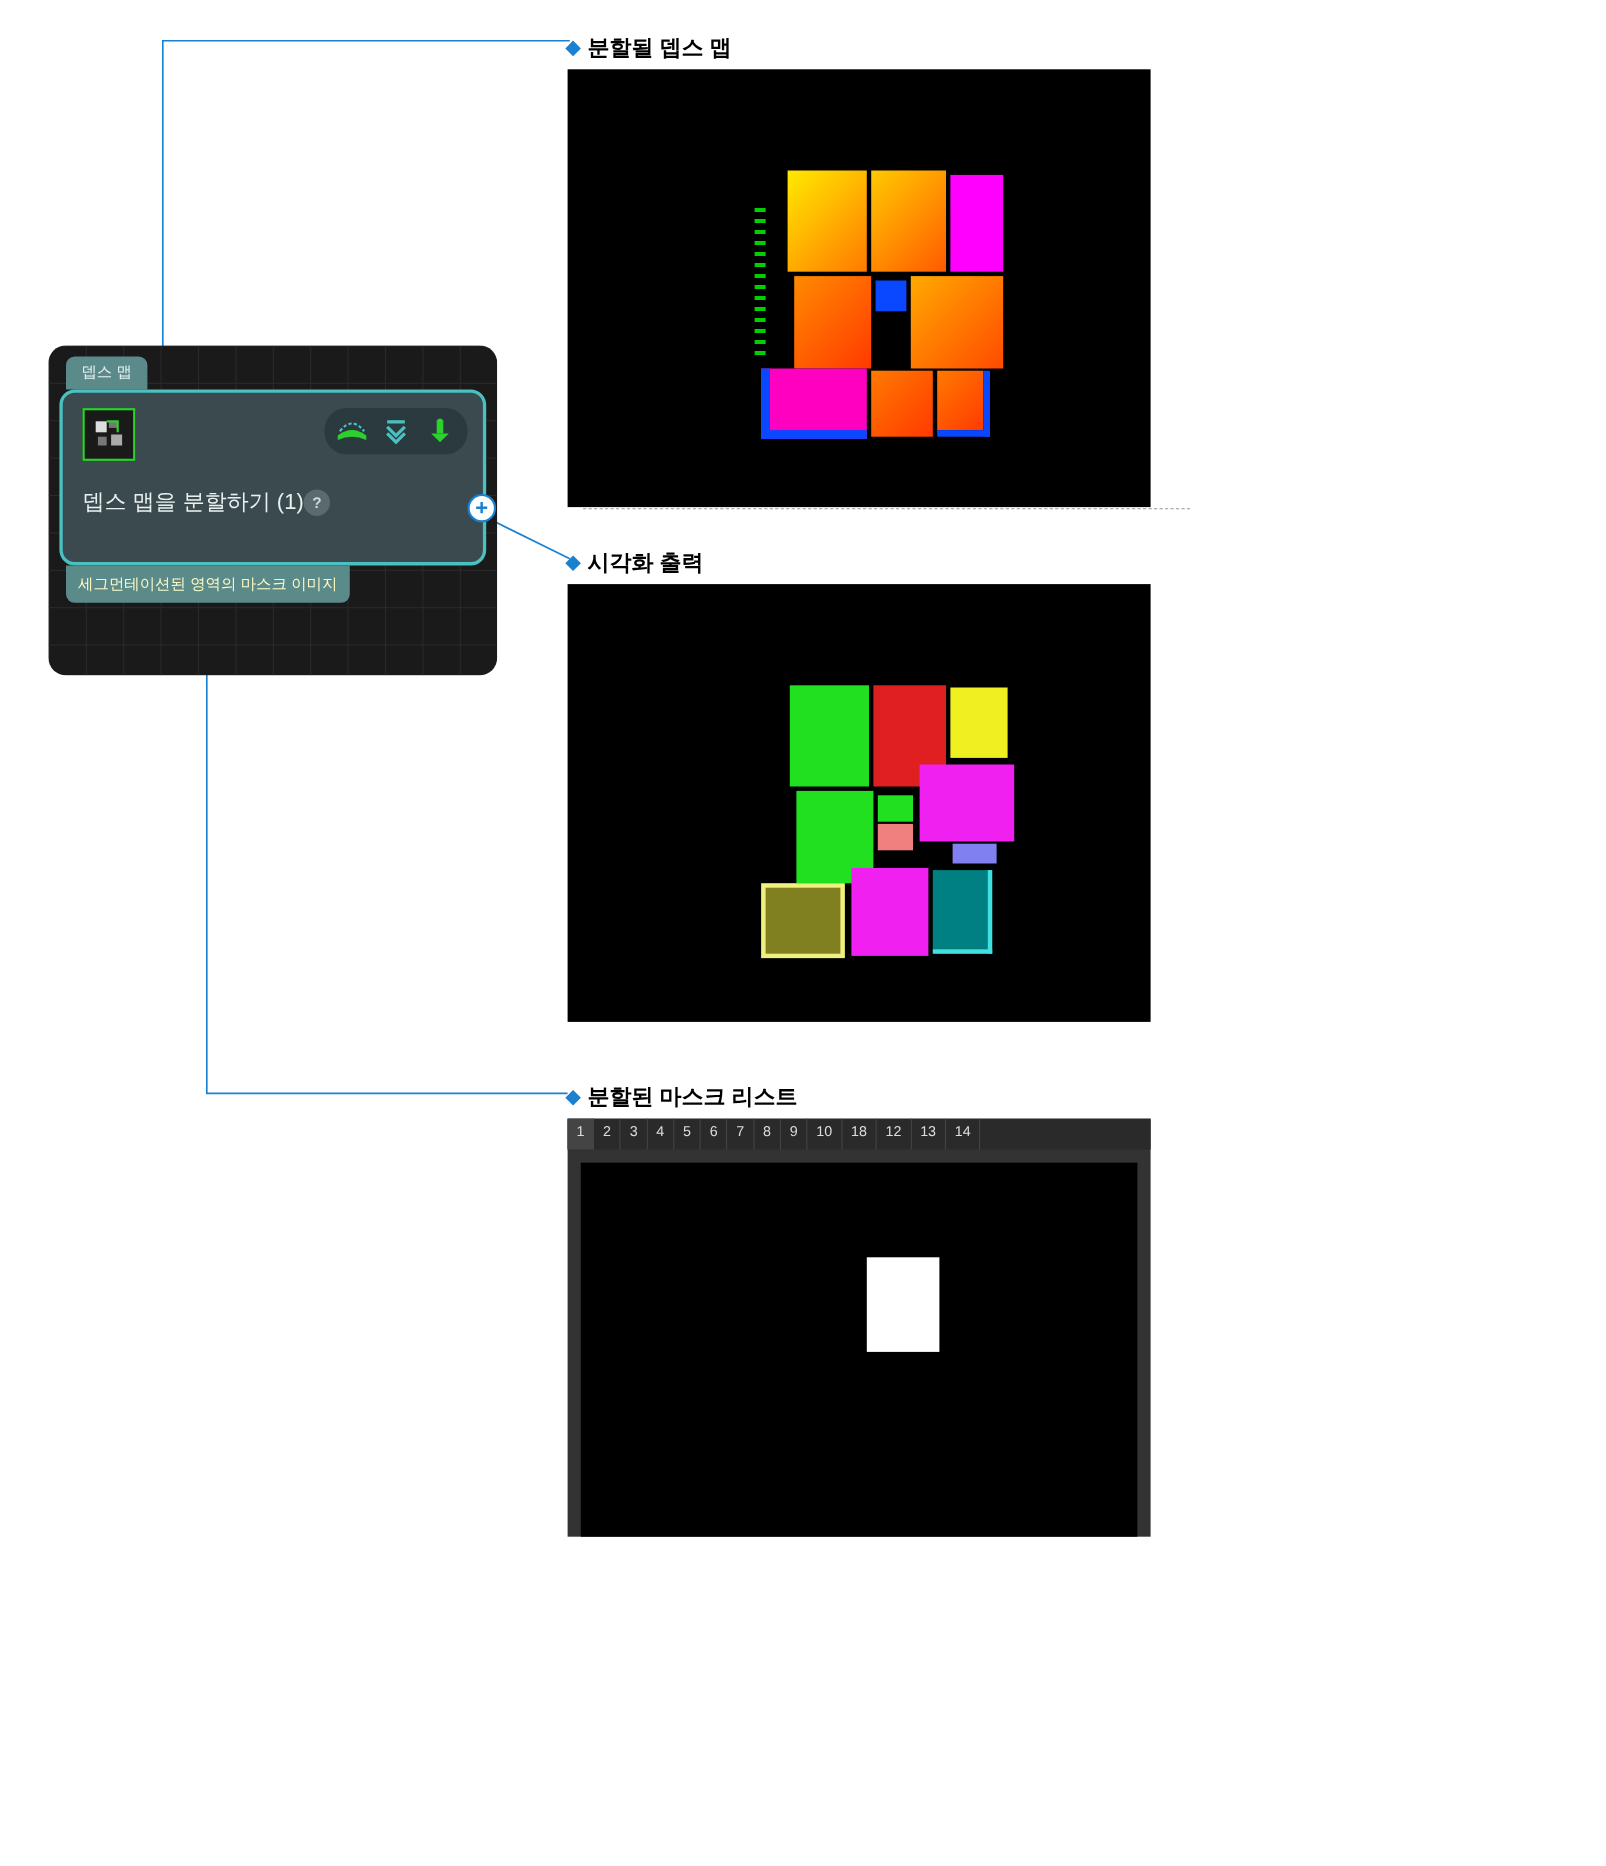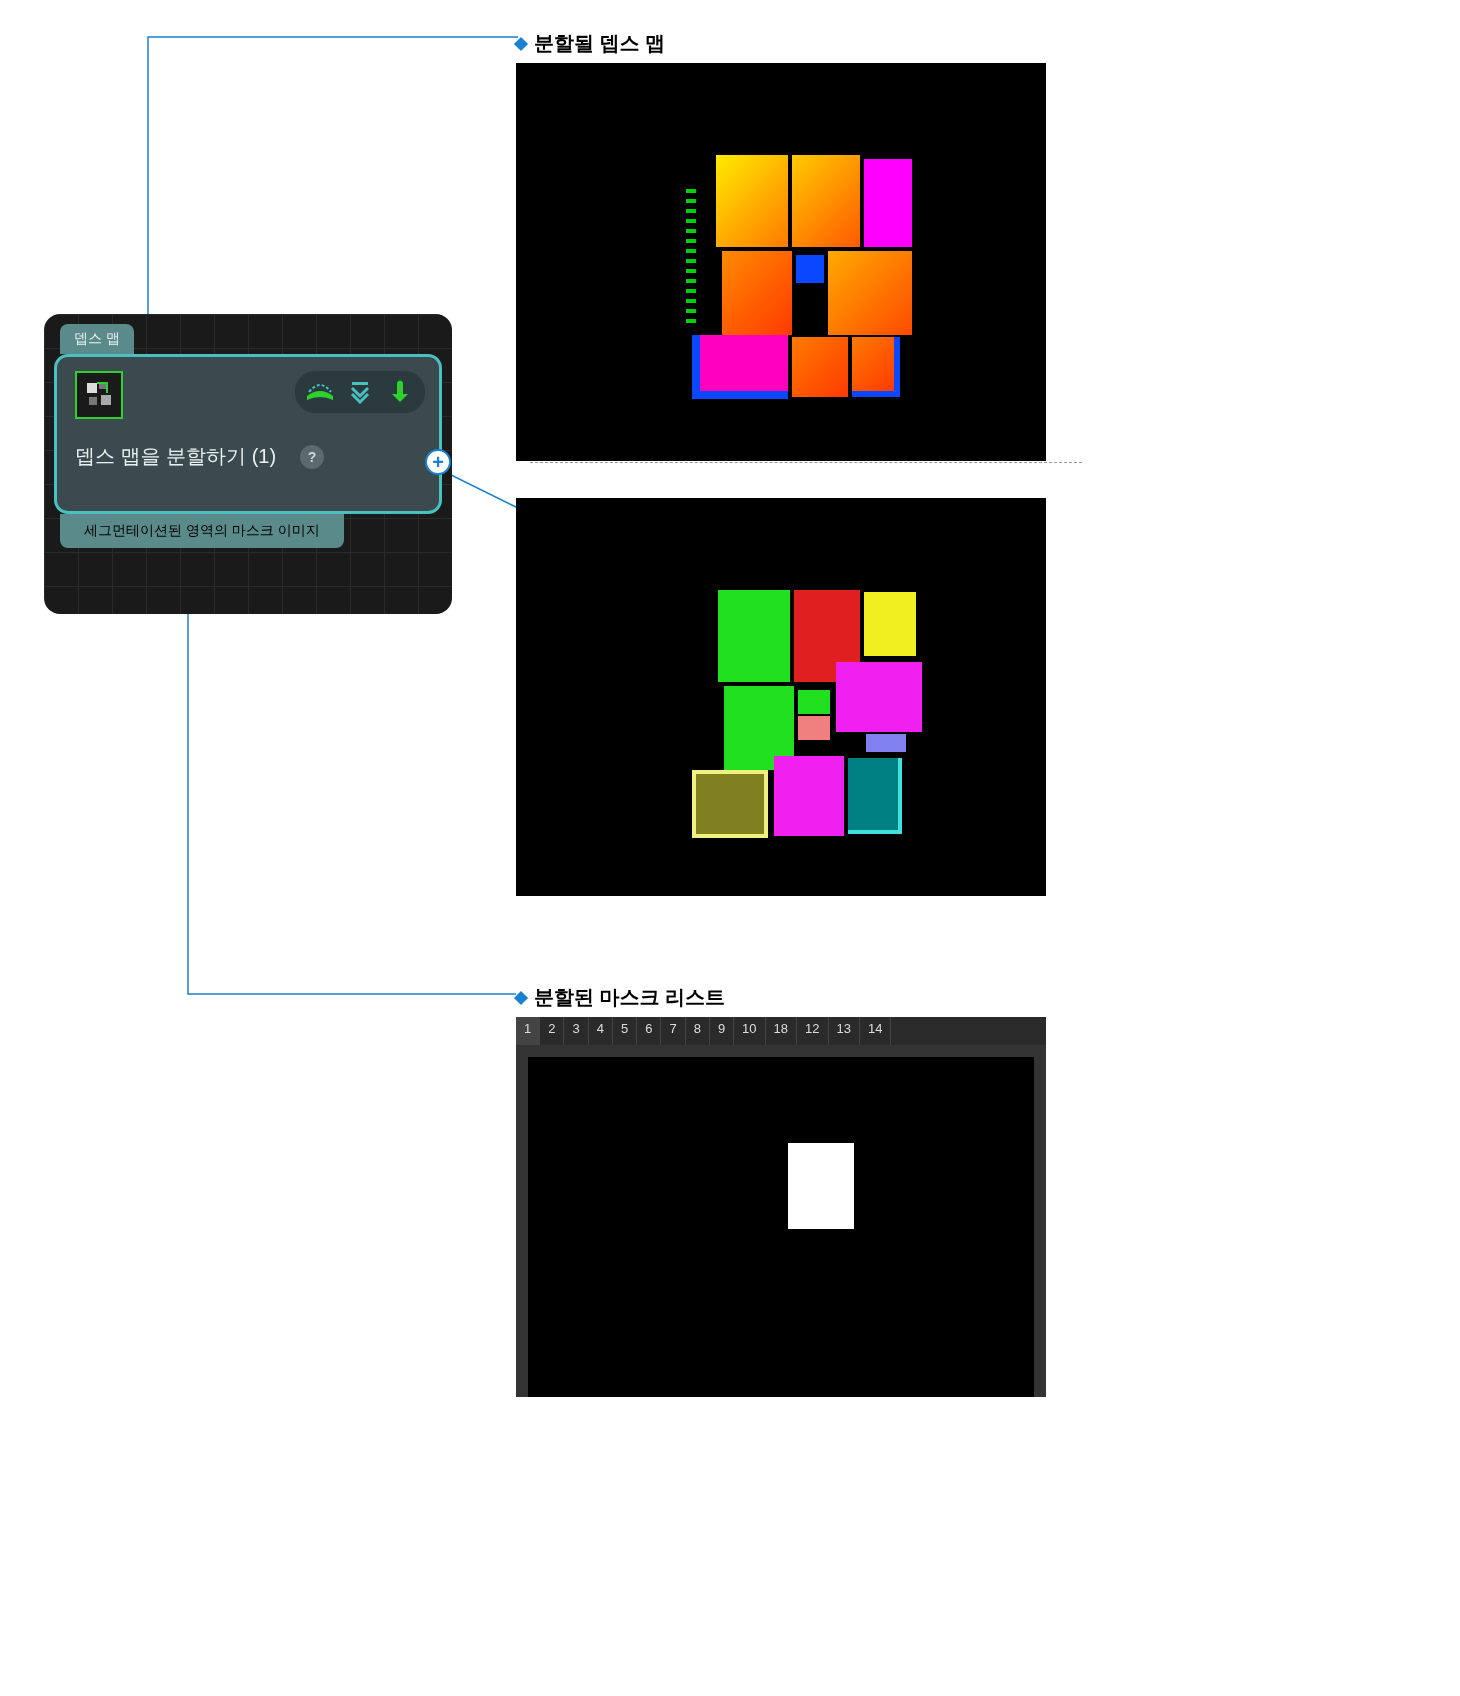--- a/index.html
+++ b/index.html
@@ -73,21 +73,21 @@
     .tb-icon { width: 30px; height: 30px; display: flex; align-items: center; justify-content: center; cursor: pointer; }
     .node-title {
       position: absolute;
       left: 18px;
       top: 86px;
       color: #e8f0f0;
       font-size: 20px;
       font-weight: 500;
       display: flex;
       align-items: center;
-      gap: 24px;
+      gap: 0;
     }
     .help-badge {
       width: 24px; height: 24px;
       background: #5a6a6e;
       border-radius: 50%;
       display: flex; align-items: center; justify-content: center;
       color: #d0d8d8;
       font-size: 14px;
       font-weight: 700;
     }
@@ -102,23 +102,23 @@
       color: #1a80d0;
       font-size: 20px;
       font-weight: 900;
       border: 2px solid #1a80d0;
     }
     .node-output-tab {
       position: absolute;
       left: 16px;
       top: 200px;
       background: #5a8a8a;
-      color: #000000;
+      color: #fef9c3;
       font-size: 14px;
-      padding: 8px 24px;
+      padding: 8px 11px;
       border-radius: 0 0 8px 8px;
     }
 
     
     .panel {
       position: absolute;
       width: 530px;
     }
     .panel-heading {
       font-size: 20px;
@@ -302,20 +302,24 @@
     <div class="dm-block dm6"></div>
     <div class="dm-block dm7"></div>
     <div class="dm-block dm8"></div>
     <div class="dm-block dm9"></div>
   </div>
 </div>
 
 <div class="dashed-line"></div>
 
 <div class="panel" style="left:516px; top:498px;">
+  <div class="panel-heading">
+    <div class="diamond"></div>
+    <span>시각화 출력</span>
+  </div>
   <div class="panel-img viz-img">
     <div class="dm-block vz1"></div>
     <div class="dm-block vz2"></div>
     <div class="dm-block vz3"></div>
     <div class="dm-block vz4"></div>
     <div class="dm-block vz5"></div>
     <div class="dm-block vz5b"></div>
     <div class="dm-block vz6"></div>
     <div class="dm-block vz6b"></div>
     <div class="dm-block vz7"></div>

